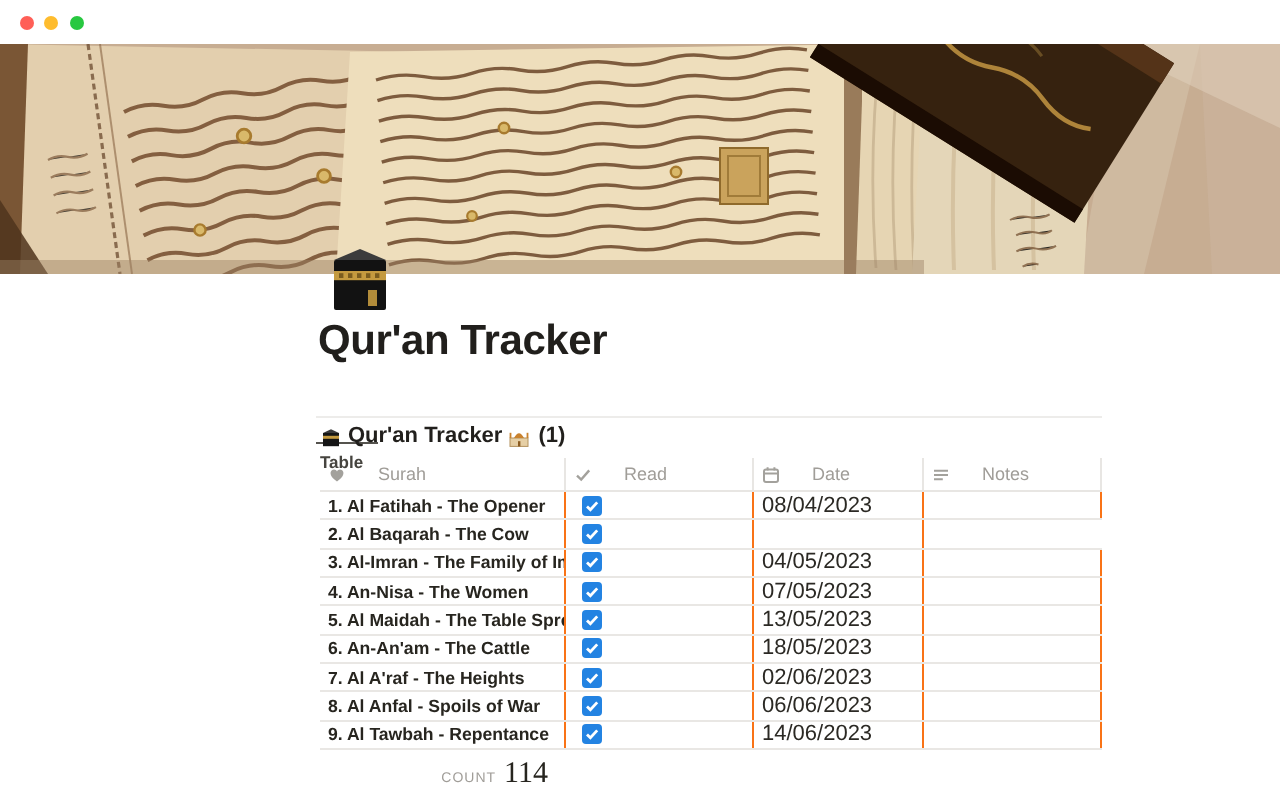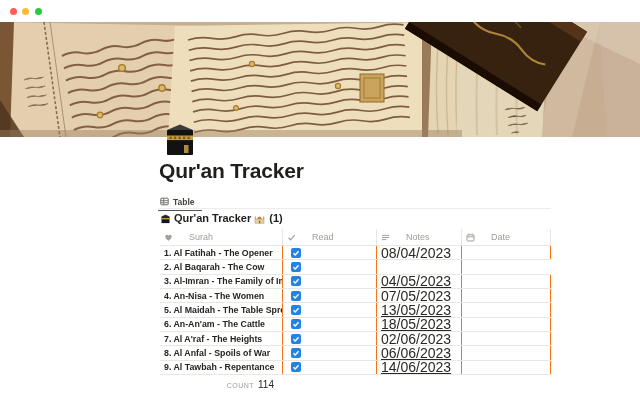--- a/index.html
+++ b/index.html
@@ -14,45 +14,45 @@
   .dot.r{left:10px;background:var(--traffic-red,#ff5f57);}
   .dot.y{left:22px;background:var(--traffic-yellow,#febc2e);}
   .dot.g{left:35px;background:var(--traffic-green,#28c840);}
   
   .cover{position:absolute;top:22px;left:0;width:640px;height:115px;overflow:hidden;}
   
   .page-icon{position:absolute;top:118px;left:160px;width:40px;height:40px;cursor:pointer;}
   .page-title{position:absolute;top:159px;left:159px;margin:0;font-size:21px;font-weight:700;color:#211f1c;letter-spacing:-0.2px;}
   
   .tabbar{position:absolute;top:192px;left:158px;width:393px;height:17px;border-bottom:1px solid #edecea;box-sizing:border-box;}
-  .tab{display:inline-flex;align-items:center;gap:4px;height:15px;padding:0 7px 1px 2px;
-       font-size:8.5px;font-weight:700;color:#46443f;border-bottom:1.5px solid var(--tab-underline,#55534e);}
+  .tab{display:inline-flex;align-items:center;gap:21px;height:15px;padding:0 7px 1px 2px;
+       font-size:8.5px;font-weight:700;color:#46443f;border-bottom:1.5px solid var(--tab-underline,#55534e);flex-direction:column;}
   
   .db-header{position:absolute;top:212px;left:160px;display:flex;align-items:center;gap:3px;
              font-size:11px;font-weight:700;color:#211f1c;}
   .db-count{margin-left:1px;}
   
   .table{position:absolute;top:229px;left:160px;width:391px;}
   .thead,.trow{display:grid;grid-template-columns:123px 94px 85px 89px;box-sizing:border-box;}
   .thead{height:17px;border-bottom:1px solid #e8e6e3;}
   .thead .cell{display:flex;align-items:center;gap:16px;padding-left:4px;font-size:9px;color:#a09d98;
                border-right:1px solid #e8e6e3;box-sizing:border-box;overflow:hidden;}
   .trow{height:14.33px;border-bottom:1px solid #e9e7e4;}
   .trow .cell{display:flex;align-items:center;padding-left:4px;border-right:1px solid #f97316;
               box-sizing:border-box;overflow:hidden;}
   .c-surah .cell-text{font-size:8.8px;font-weight:600;color:#27251f;white-space:nowrap;}
-  .c-date .cell-text{font-size:14px;font-weight:400;color:#2b2924;white-space:nowrap;text-decoration:underline;}
+  .c-date .cell-text{font-size:11px;font-weight:400;color:#2b2924;white-space:nowrap;}
   .c-notes .cell-text{font-size:8.8px;color:#2b2924;}
   .checkbox{width:10px;height:10px;border-radius:2px;background:var(--checkbox-blue,#2383e2);
             display:flex;align-items:center;justify-content:center;margin-left:4px;flex:none;}
   
   .count-row{position:absolute;top:379px;left:160px;width:114px;display:flex;justify-content:flex-end;
              align-items:baseline;gap:4px;}
   .count-label{font-size:7px;color:#a09d98;letter-spacing:.5px;}
-  .count-value{font-size:10px;color:#27251f;}
+  .count-value{font-size:15px;color:#27251f;font-family:Liberation Serif, serif;}
   svg{display:block;}
 </style>
 </head>
 <body style="--checkbox-blue: #2383e2; --tab-underline: #55534e; --traffic-red: #ff5f57; --traffic-yellow: #febc2e; --traffic-green: #28c840;">
 
 <div class="titlebar">
   <span class="dot r"></span>
   <span class="dot y"></span>
   <span class="dot g"></span>
 </div>
@@ -193,33 +193,33 @@
         <path d="M4.5,7.8 C1.2,5.6 0.7,3.4 1.8,2.3 C2.7,1.4 4,1.7 4.5,2.7 C5,1.7 6.3,1.4 7.2,2.3 C8.3,3.4 7.8,5.6 4.5,7.8 Z" fill="#a3a19c"></path>
       </svg>
       <span>Surah</span>
     </div>
     <div class="cell c-read">
       <svg width="9" height="9" viewBox="0 0 9 9">
         <polyline points="1.5,4.8 3.6,6.8 7.6,2.2" fill="none" stroke="#a3a19c" stroke-width="1.2"></polyline>
       </svg>
       <span>Read</span>
     </div>
-    <div class="cell c-notes">
-      <svg width="9" height="9" viewBox="0 0 9 9">
-        <path d="M1,2.4 H8 M1,4.5 H8 M1,6.6 H5.4" stroke="#a3a19c" stroke-width="1" fill="none"></path>
-      </svg>
-      <span>Notes</span>
-    </div>
     <div class="cell c-date">
       <svg width="9" height="9" viewBox="0 0 9 9">
         <rect x="1" y="1.8" width="7" height="6.2" rx="1" fill="none" stroke="#a3a19c" stroke-width="1"></rect>
         <path d="M2.8,0.6 V2.3 M6.2,0.6 V2.3 M1,3.8 H8" stroke="#a3a19c" stroke-width="1" fill="none"></path>
       </svg>
       <span>Date</span>
     </div>
+    <div class="cell c-notes">
+      <svg width="9" height="9" viewBox="0 0 9 9">
+        <path d="M1,2.4 H8 M1,4.5 H8 M1,6.6 H5.4" stroke="#a3a19c" stroke-width="1" fill="none"></path>
+      </svg>
+      <span>Notes</span>
+    </div>
   </div>
   <div class="tbody">
   <div class="trow">
     <div class="cell c-surah">
       <span class="cell-text">1. Al Fatihah - The Opener</span>
     </div>
     <div class="cell c-read">
       <span class="checkbox">
         <svg width="8" height="8" viewBox="0 0 8 8">
           <polyline points="1.5,4.2 3.2,5.9 6.6,2.2" fill="none" stroke="#ffffff" stroke-width="1.4"></polyline>

